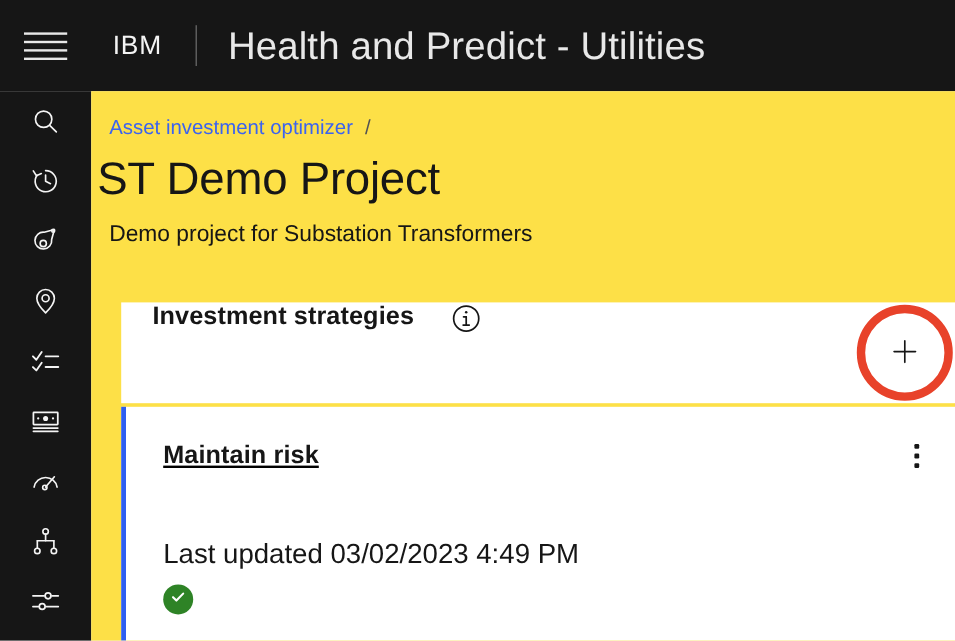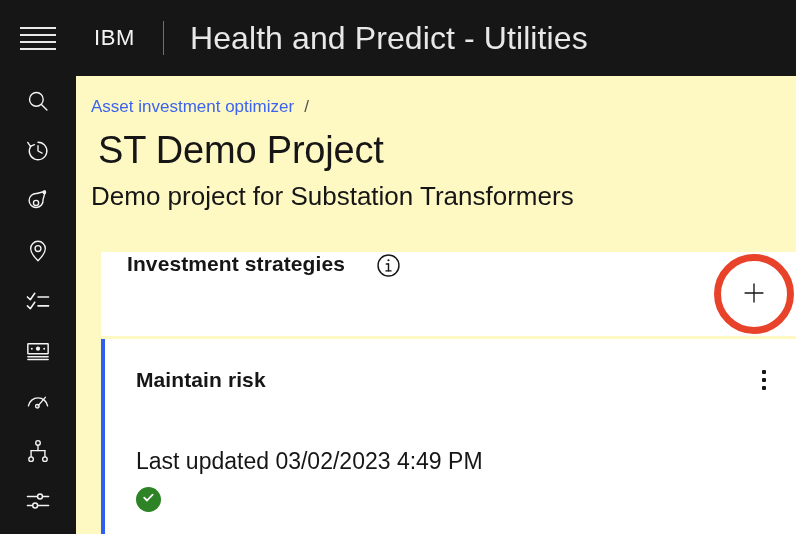--- a/index.html
+++ b/index.html
@@ -58,45 +58,45 @@
     width: 76px; height: 50px;
     display: flex; align-items: center; justify-content: center;
     cursor: pointer;
   }
   .rail-item svg { display: block; }
 
   
   .content {
     position: absolute; top: 76px; left: 76px;
     width: 720px; height: 458px;
-    background: #fef9c3;
+    background: #fde047;
     overflow: hidden;
   }
 
   .breadcrumb {
     padding: 20px 0 0 15px;
     font-size: 17px; line-height: 22px;
     white-space: nowrap;
   }
   .breadcrumb a {
     color: #3b63f0; text-decoration: none; cursor: pointer;
   }
   .breadcrumb .sep {
     color: #525252; padding-left: 10px;
   }
 
   .page-title {
-    padding: 8px 0 0 22px;
+    padding: 8px 0 0 5px;
     font-size: 38px; line-height: 48px;
     font-weight: 400; color: #161616;
     letter-spacing: -0.2px; white-space: nowrap;
   }
   .page-subtitle {
     padding: 9px 0 0 15px;
-    font-size: 26px; line-height: 26px;
+    font-size: 19px; line-height: 26px;
     font-weight: 400; color: #161616;
     white-space: nowrap;
   }
 
   
   .panel-header {
     position: absolute; top: 176px; left: 25px;
     width: 695px; height: 84px;
     background: #ffffff;
     display: flex; align-items: flex-start;
@@ -133,20 +133,21 @@
   
   .card {
     position: absolute; top: 263px; left: 25px;
     width: 695px; height: 195px;
     background: #ffffff;
     border-left: 4px solid #2f5ff0;
   }
   .card-head {
     display: flex; align-items: flex-start;
     padding: 27px 0 0 31px;
+    text-decoration: underline;
   }
   .card-title {
     font-size: 21px; font-weight: 700; color: #161616;
     line-height: 28px; letter-spacing: 0.1px; white-space: nowrap;
   }
   .card-head-spacer { flex: 1; }
   .overflow-btn {
     width: 48px; height: 48px; margin: -10px 8px 0 0;
     background: transparent; border: none; cursor: pointer;
     display: flex; flex-direction: column;

